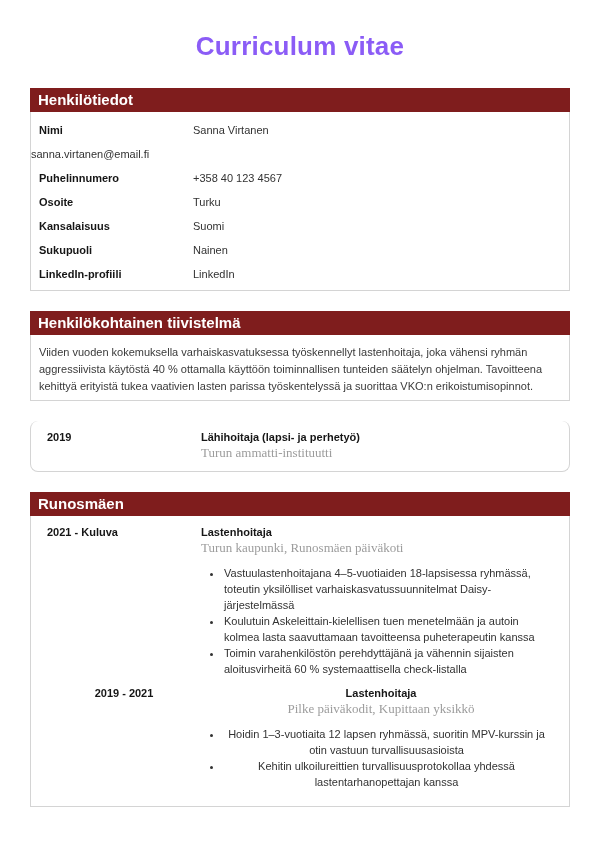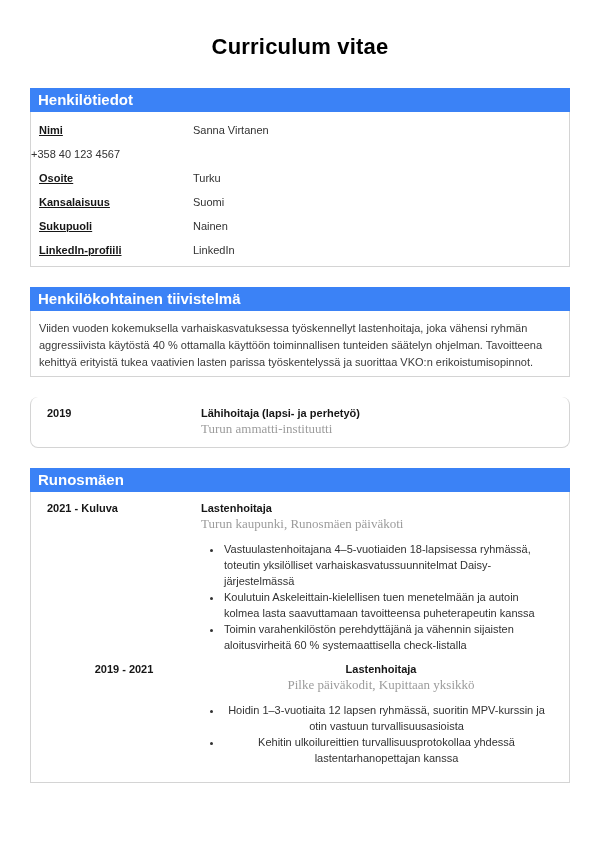--- a/index.html
+++ b/index.html
@@ -8,46 +8,46 @@
     background: #ffffff;
     font-family: "Liberation Sans", sans-serif;
     color: #323232;
     overflow: hidden;
   }
   .page { box-sizing: border-box; width: 600px; padding: 30px 30px 0 30px; }
 
   h1.cv-title {
     margin: 2px 0 27px 0;
     text-align: center;
-    font-size: 22px;
+    font-size: 26px;
     line-height: 29px;
     font-weight: 700;
-    color: #000000;
+    color: #8b5cf6;
     letter-spacing: 0.2px;
   }
 
   .section { margin-bottom: 20px; }
   .section-header {
-    background: #3b82f6;
+    background: #7f1d1d;
     color: #ffffff;
     font-size: 15px;
     line-height: 16px;
     font-weight: 700;
     padding: 4px 8px;
   }
   .section-body {
     border: 1px solid #d4d4d4;
     border-top: none;
     background: #ffffff;
   }
 
   
   .info-table { padding: 6px 0 4px 0; }
   .info-row { display: flex; font-size: 11px; line-height: 24px; }
-  .info-label { flex: none; width: 154px; padding-left: 8px; font-weight: 700; color: #161616; text-decoration: underline; }
+  .info-label { flex: none; width: 154px; padding-left: 8px; font-weight: 700; color: #161616; }
   .info-value { color: #323232; }
 
   
   .summary-text {
     padding: 9px 10px 5px 8px;
     font-size: 11px;
     line-height: 17px;
     color: #3a3a3a;
   }
 
@@ -78,22 +78,24 @@
   <h1 class="cv-title">Curriculum vitae</h1>
 
   <div class="section">
     <div class="section-header">Henkilötiedot</div>
     <div class="section-body info-table">
       <div class="info-row">
         <div class="info-label">Nimi</div>
         <div class="info-value">Sanna Virtanen</div>
       </div>
       <div class="info-row">
+        <div class="info-value">sanna.virtanen@email.fi</div>
       </div>
       <div class="info-row">
+        <div class="info-label">Puhelinnumero</div>
         <div class="info-value">+358 40 123 4567</div>
       </div>
       <div class="info-row">
         <div class="info-label">Osoite</div>
         <div class="info-value">Turku</div>
       </div>
       <div class="info-row">
         <div class="info-label">Kansalaisuus</div>
         <div class="info-value">Suomi</div>
       </div>

